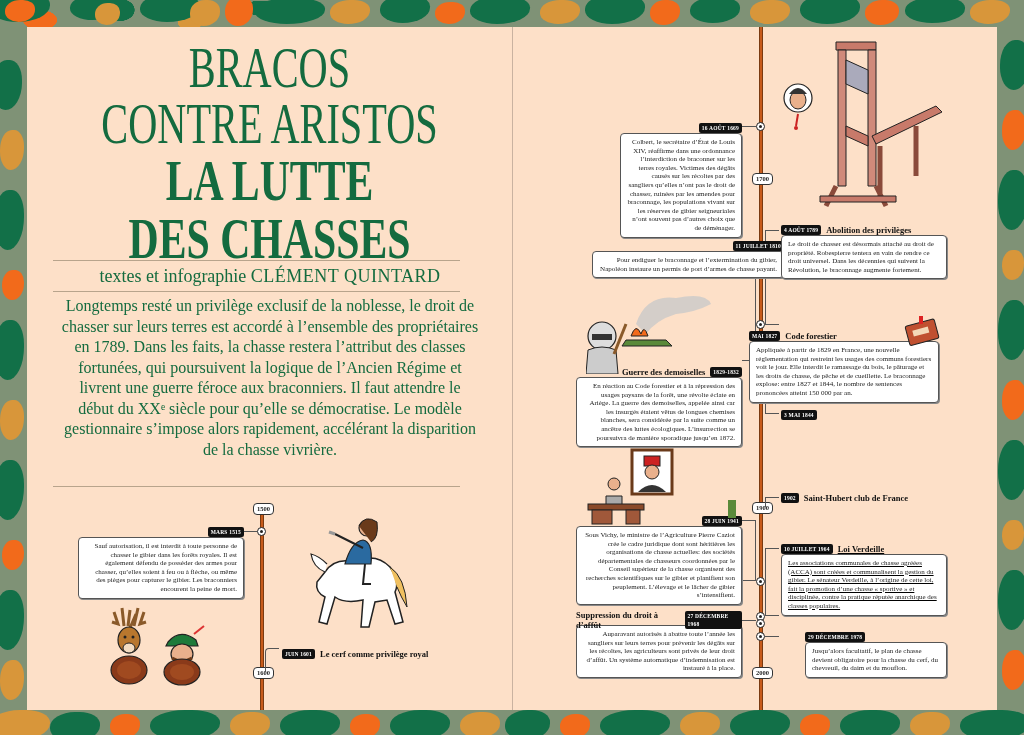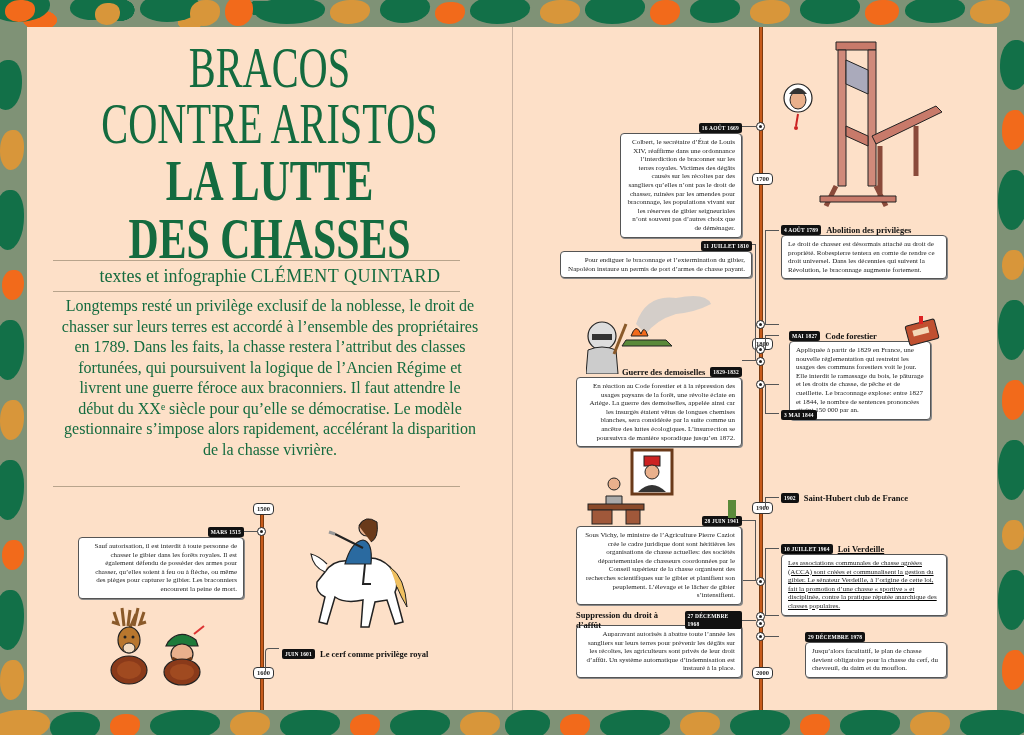--- a/index.html
+++ b/index.html
@@ -247,21 +247,21 @@
 <div class="conn" style="left:742px;top:620px;width:14px;border-top-width:1px;"></div>
 <div class="conn" style="left:765px;top:636px;width:14px;border-top-width:1px;"></div>
 
 <div class="event" style="left:576px;top:122px;width:166px;padding-left:44px;">
   <div class="ev-head r">
       <span class="date-tag">16 AOÛT 1669</span>
     </div>
   <div class="ev-box r">Colbert, le secrétaire d’État de Louis XIV, réaffirme dans une ordonnance l’interdiction de braconner sur les terres royales. Victimes des dégâts causés sur les récoltes par des sangliers qu’elles n’ont pas le droit de chasser, ruinées par les amendes pour braconnage, les populations vivant sur les réserves de gibier seigneuriales n’ont souvent pas d’autres choix que de déménager.</div>
 </div>
 
-<div class="event" style="left:560px;top:240px;width:192px;">
+<div class="event" style="left:592px;top:240px;width:192px;">
   <div class="ev-head r">
       <span class="date-tag">11 JUILLET 1810</span>
     </div>
   <div class="ev-box r">Pour endiguer le braconnage et l’extermination du gibier, Napoléon instaure un permis de port d’armes de chasse payant.</div>
 </div>
 
 <div class="event" style="left:576px;top:366px;width:166px;">
   <div class="ev-head r">
     <span class="ev-title">Guerre des demoiselles</span>
     <span class="date-tag">1829-1832</span>
@@ -282,24 +282,24 @@
     <span class="date-tag">27 DÉCEMBRE 1968</span>
   </div>
   <div class="ev-box r">Auparavant autorisés à abattre toute l’année les sangliers sur leurs terres pour prévenir les dégâts sur les récoltes, les agriculteurs sont privés de leur droit d’affût. Un système automatique d’indemnisation est instauré à la place.</div>
 </div>
 
 <div class="event" style="left:781px;top:224px;width:166px;">
   <div class="ev-head">
     <span class="date-tag">4 AOÛT 1789</span>
     <span class="ev-title">Abolition des privilèges</span>
   </div>
-  <div class="ev-box">Le droit de chasser est désormais attaché au droit de propriété. Robespierre tentera en comte de rendre ce droit universel. Dans les décennies qui suivent la Révolution, le braconnage augmente fortement.</div>
-</div>
-
-<div class="event" style="left:789px;top:330px;width:142px;">
+  <div class="ev-box">Le droit de chasser est désormais attaché au droit de propriété. Robespierre tentera en vain de rendre ce droit universel. Dans les décennies qui suivent la Révolution, le braconnage augmente fortement.</div>
+</div>
+
+<div class="event" style="left:749px;top:330px;width:190px;">
   <div class="ev-head">
     <span class="date-tag">MAI 1827</span>
     <span class="ev-title">Code forestier</span>
   </div>
   <div class="ev-box">Appliquée à partir de 1829 en France, une nouvelle réglementation qui restreint les usages des communs forestiers voit le jour. Elle interdit le ramassage du bois, le pâturage et les droits de chasse, de pêche et de cueillette. Le braconnage explose: entre 1827 et 1844, le nombre de sentences prononcées atteint 150 000 par an.</div>
 </div>
 
 <div class="event" style="left:781px;top:409px;width:166px;">
   <div class="ev-head">
       <span class="date-tag">3 MAI 1844</span>

